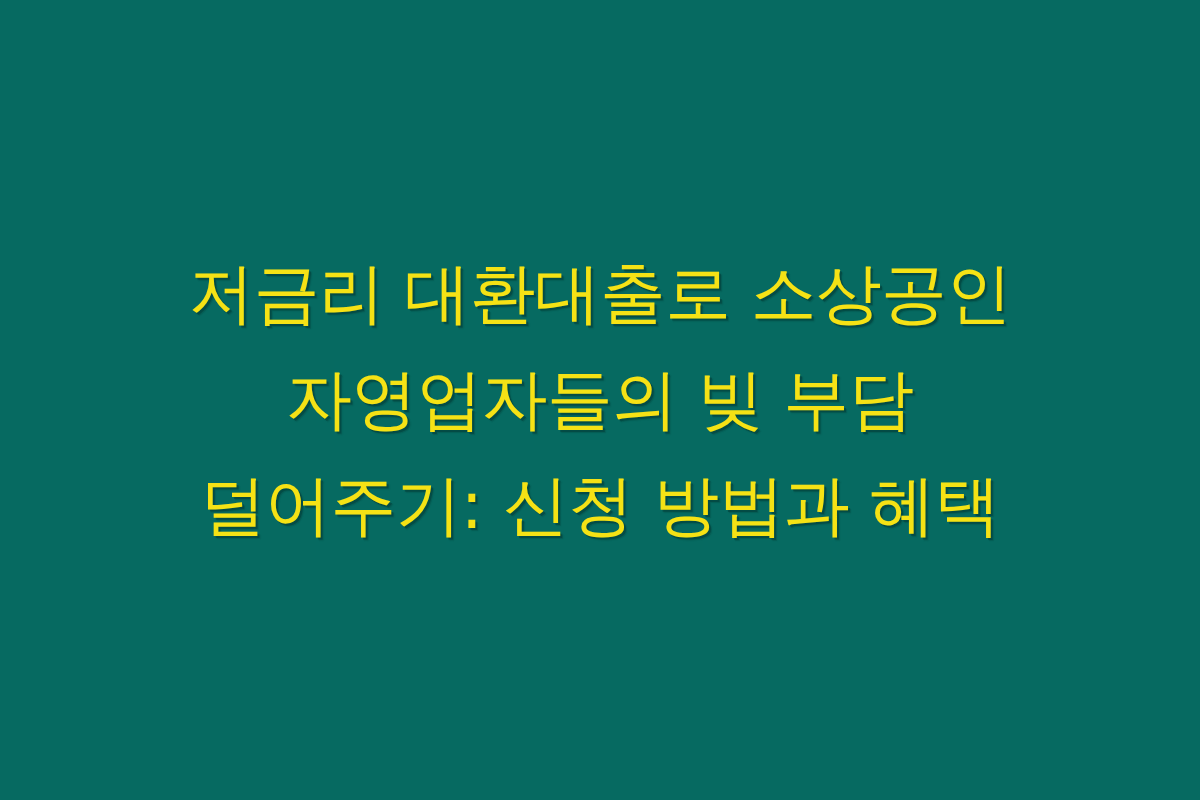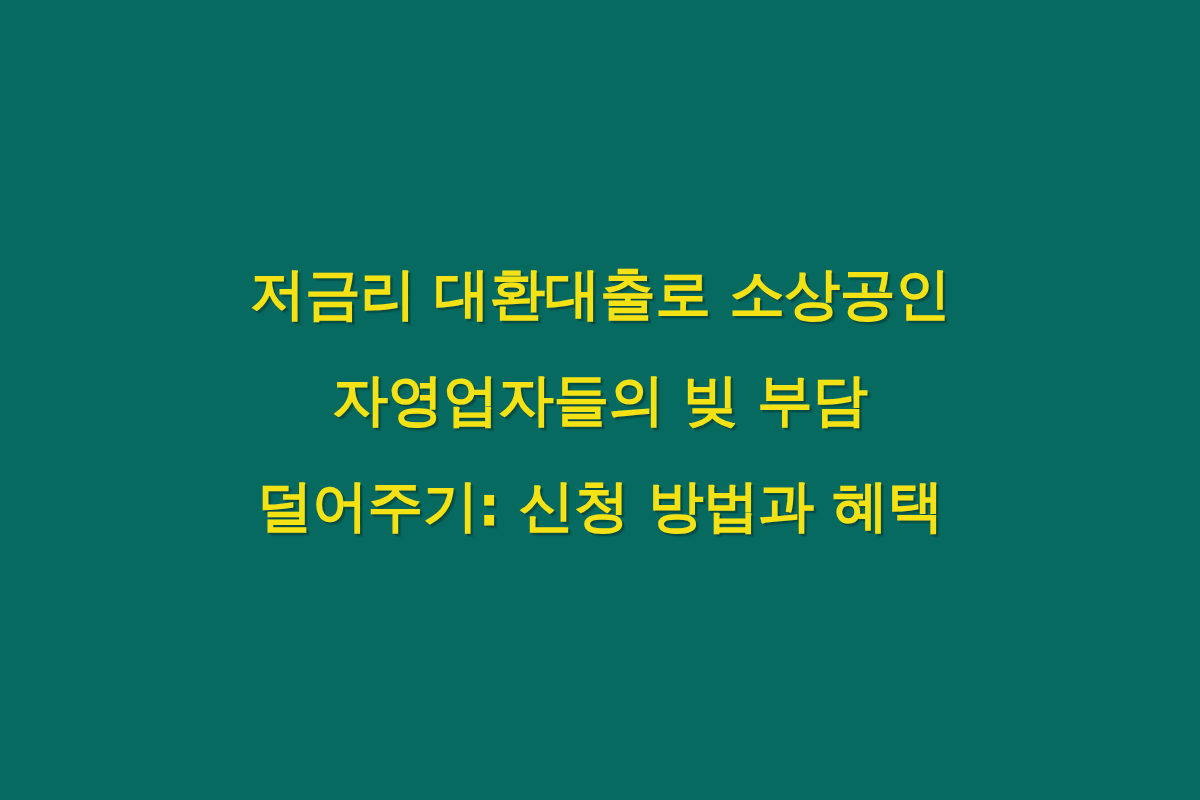--- a/index.html
+++ b/index.html
@@ -26,22 +26,22 @@
     background: #066a61;
   }
 
   .headline {
     width: 1160px;
     margin: 8px;
     padding: 0;
     text-align: center;
     color: #f5e215;
     font-family: "DejaVu Sans", "Liberation Sans", sans-serif;
-    font-weight: 700;
-    font-size: 56px;
+    font-weight: 400;
+    font-size: 66px;
     line-height: 106px;
     letter-spacing: -0.5px;
     word-break: keep-all;
     text-shadow:
       2px 2px 0 rgba(3, 62, 56, 0.55),
       3px 3px 1px rgba(3, 62, 56, 0.30);
     -webkit-font-smoothing: antialiased;
   }
 
   .headline .line {

